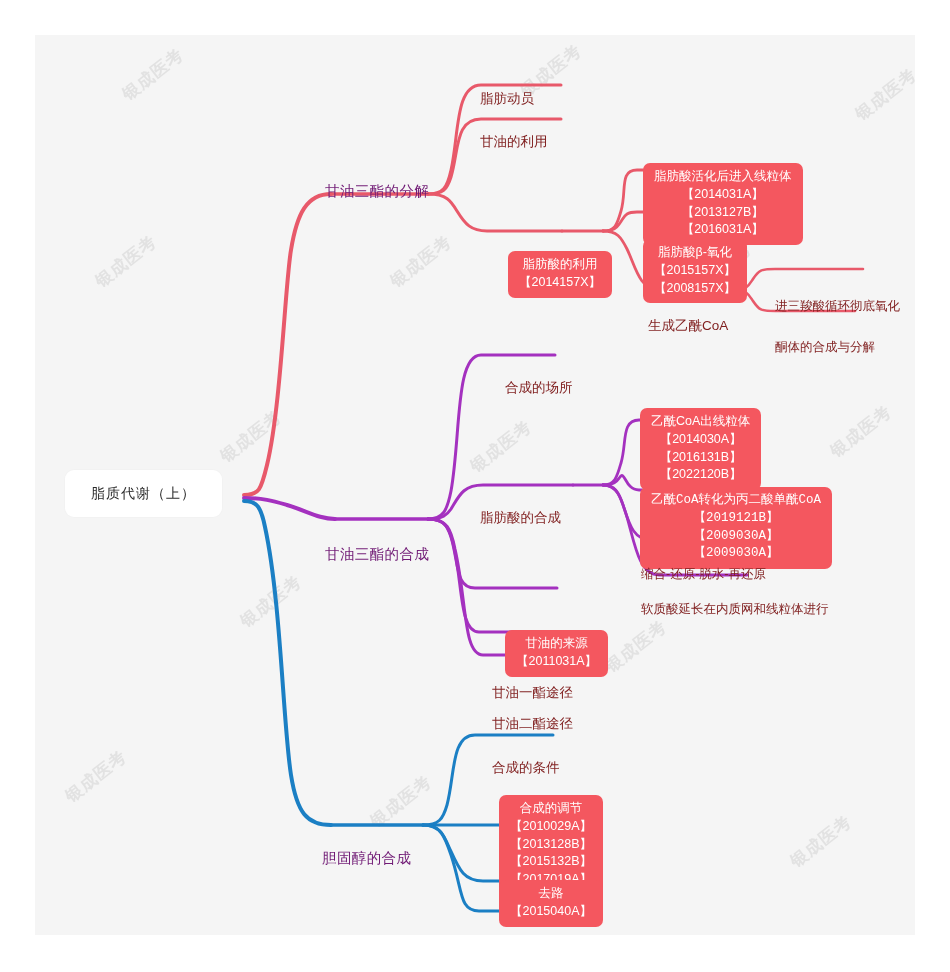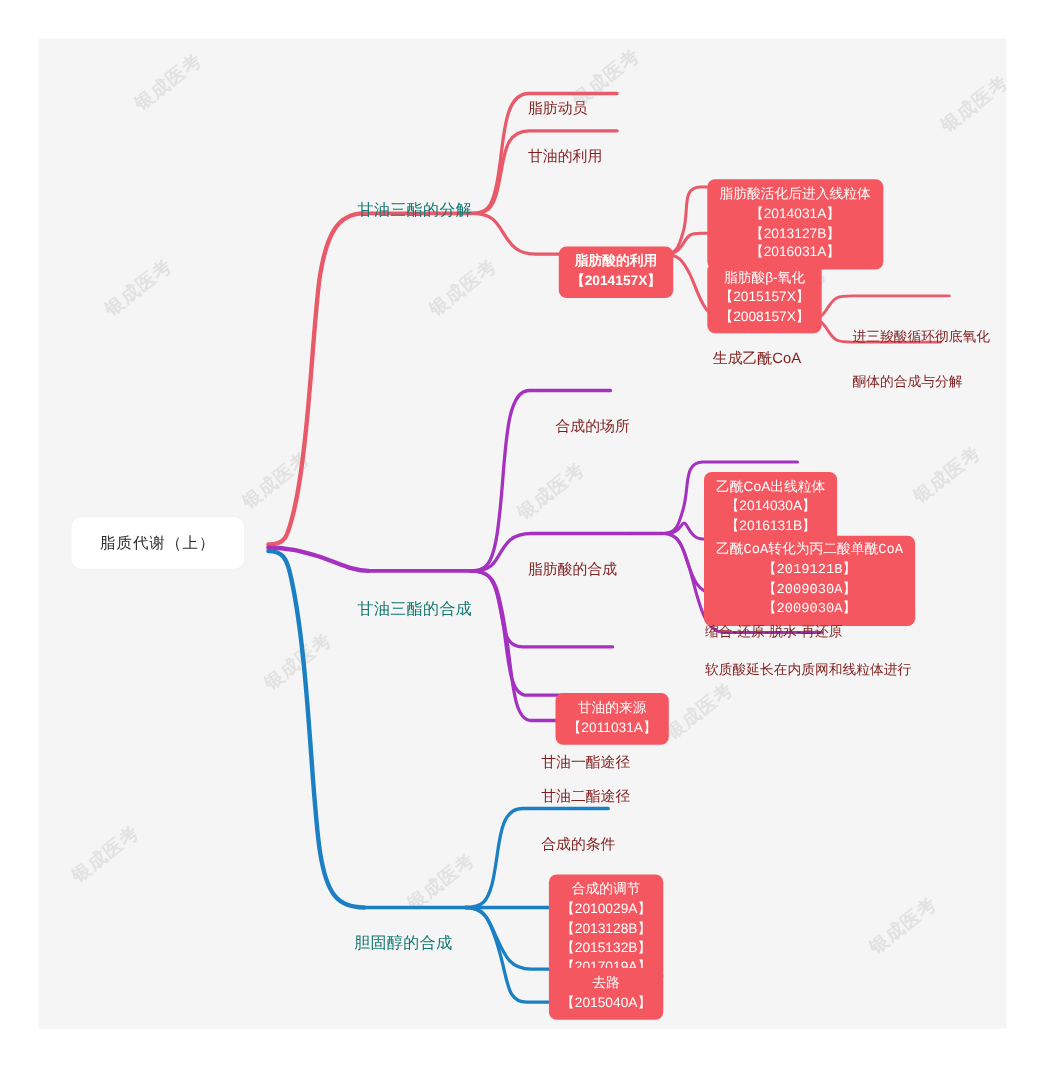--- a/index.html
+++ b/index.html
@@ -54,21 +54,21 @@
     letter-spacing:1px;
     box-shadow:0 0 0 1px rgba(0,0,0,0.01);
   }
 
   
   .txt{
     font-size:13.5px;
     color:#7f1d1d;
     padding:1px 2px;
   }
-  .txt.lvl1{font-size:14.5px;color:#0f766e;letter-spacing:.4px;}
+  .txt.lvl1{font-size:14.5px;color:#701a75;letter-spacing:.4px;}
 
   
   .box{
     background:#f4575f;
     color:#ffffff;
     border-radius:7px;
     padding:5px 11px 6px 11px;
     font-size:12.5px;
     text-align:center;
     line-height:1.42;
@@ -157,21 +157,21 @@
     </div>
 
     <div class="node txt" style="left:443px;top:54px;">
       <span>脂肪动员</span>
     </div>
 
     <div class="node txt" style="left:443px;top:97px;">
       <span>甘油的利用</span>
     </div>
 
-    <div class="node box" style="left:473px;top:189px;font-weight:bold;">
+    <div class="node box" style="left:473px;top:216px;">
       <span class="ln">脂肪酸的利用</span>
       <span class="ln">【2014157X】</span>
     </div>
 
     <div class="node box" style="left:608px;top:128px;">
       <span class="ln">脂肪酸活化后进入线粒体</span>
       <span class="ln">【2014031A】</span>
       <span class="ln">【2013127B】</span>
       <span class="ln">【2016031A】</span>
     </div>
@@ -199,21 +199,21 @@
     </div>
 
     <div class="node txt" style="left:468px;top:343px;">
       <span>合成的场所</span>
     </div>
 
     <div class="node txt" style="left:443px;top:473px;">
       <span>脂肪酸的合成</span>
     </div>
 
-    <div class="node box" style="left:605px;top:394px;">
+    <div class="node box" style="left:605px;top:373px;">
       <span class="ln">乙酰CoA出线粒体</span>
       <span class="ln">【2014030A】</span>
       <span class="ln">【2016131B】</span>
       <span class="ln">【2022120B】</span>
     </div>
 
     <div class="node box" style="left:605px;top:452px;font-family:Liberation Mono, monospace;">
       <span class="ln">乙酰CoA转化为丙二酸单酰CoA</span>
       <span class="ln">【2019121B】</span>
       <span class="ln">【2009030A】</span>

